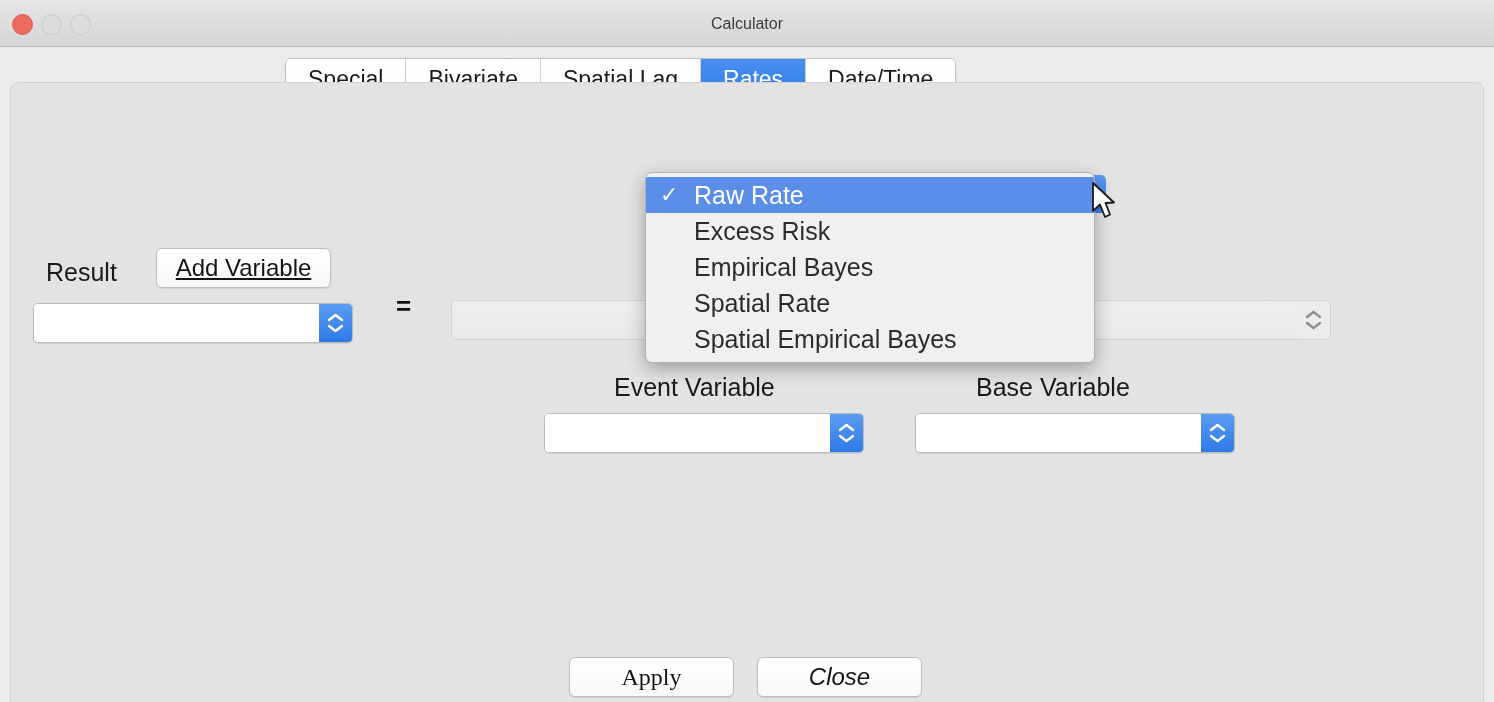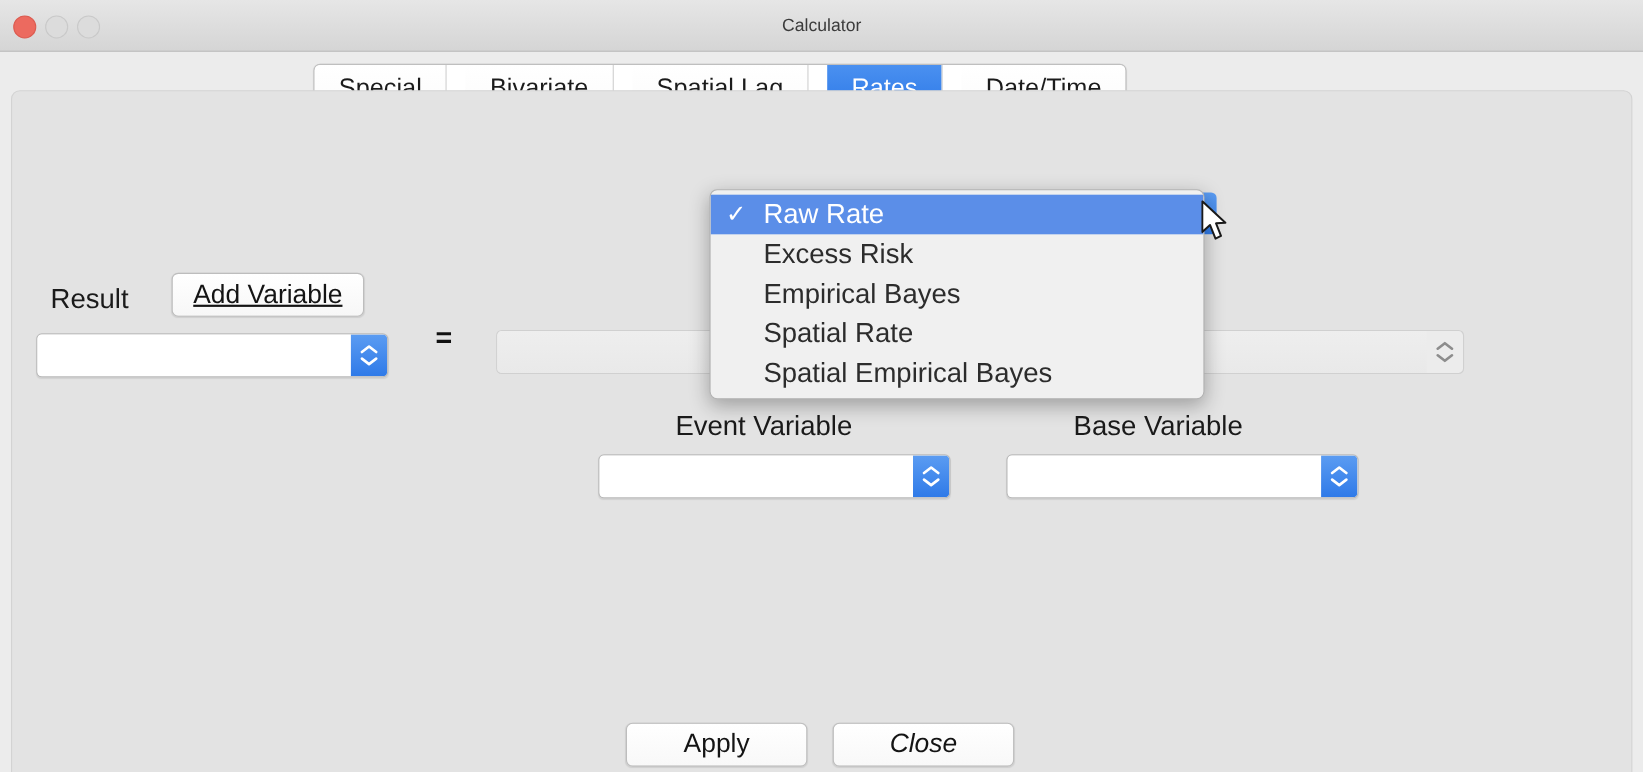--- a/index.html
+++ b/index.html
@@ -43,21 +43,20 @@
   
   .tabbar {
     position: absolute; left: 285px; top: 58px;
     height: 42px;
     display: flex;
     border: 1px solid #bfbfbf;
     border-radius: 6px;
     background: #fff;
     overflow: hidden;
     box-shadow: 0 1px 1px rgba(0,0,0,0.10);
-    gap: 17px;
   }
   .tab {
     display: flex; align-items: center; justify-content: center;
     padding: 0 22px;
     font-size: 23px;
     color: #1b1b1b;
     background: linear-gradient(to bottom, #ffffff 0%, #fbfbfb 100%);
     border-right: 1px solid #cfcfcf;
     height: 100%;
     white-space: nowrap;
@@ -312,16 +311,16 @@
     <div class="menu-item">
       <span class="menu-check"></span>
       <span>Spatial Empirical Bayes</span>
     </div>
   </div>
 
   <svg class="cursor" viewBox="0 0 26 38">
     <polygon points="1,1 1,29 8,22.5 13,35 18,32.5 13.5,21 22,20.5" fill="#ffffff" stroke="#1a1a1a" stroke-width="1.8" stroke-linejoin="round"></polygon>
   </svg>
 
-  <div class="footer-btn" style="left:569px;">Apply</div>
+  <div class="footer-btn" style="left:569px;font-family:Liberation Serif, serif;">Apply</div>
   <div class="footer-btn" style="left:757px;font-style:italic;">Close</div>
 
 </div>
 
 </body></html>

